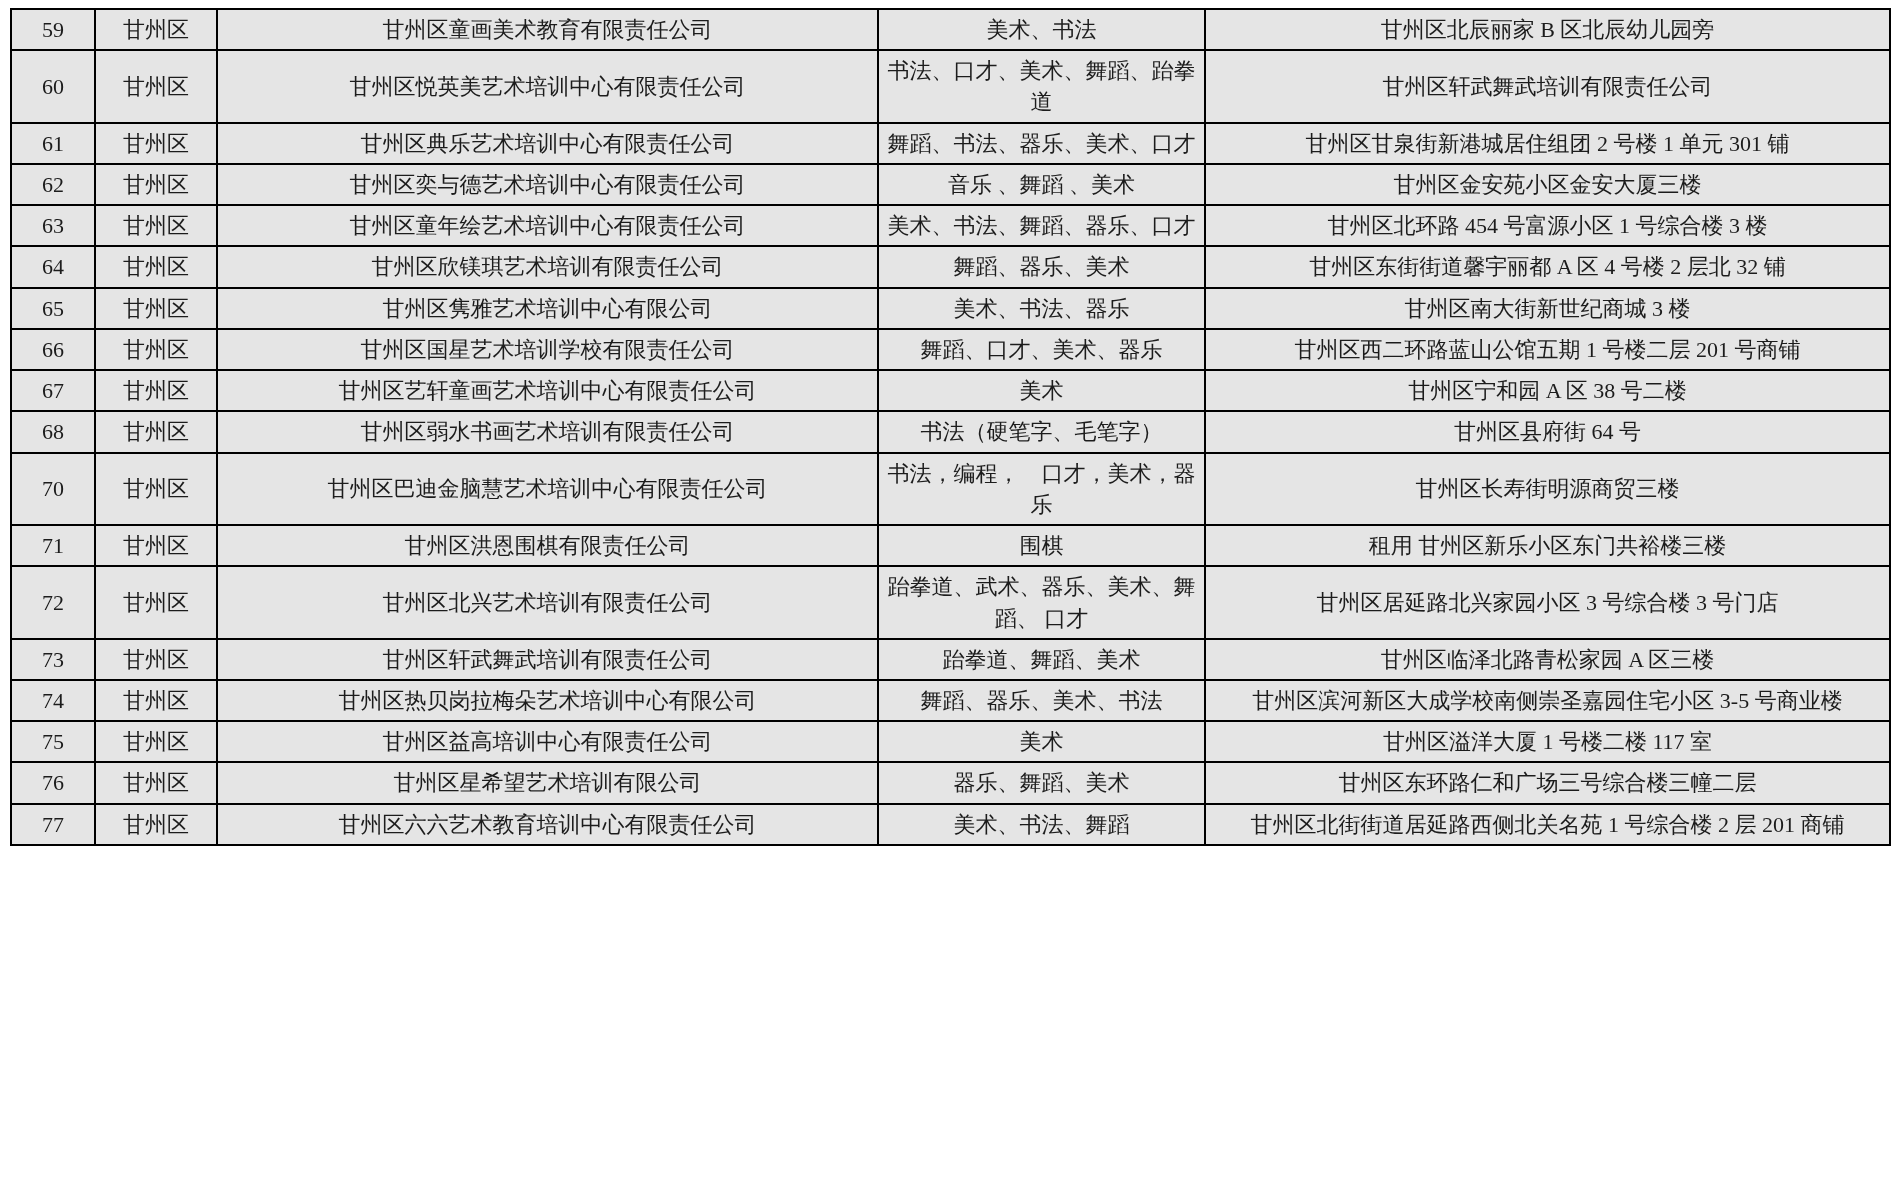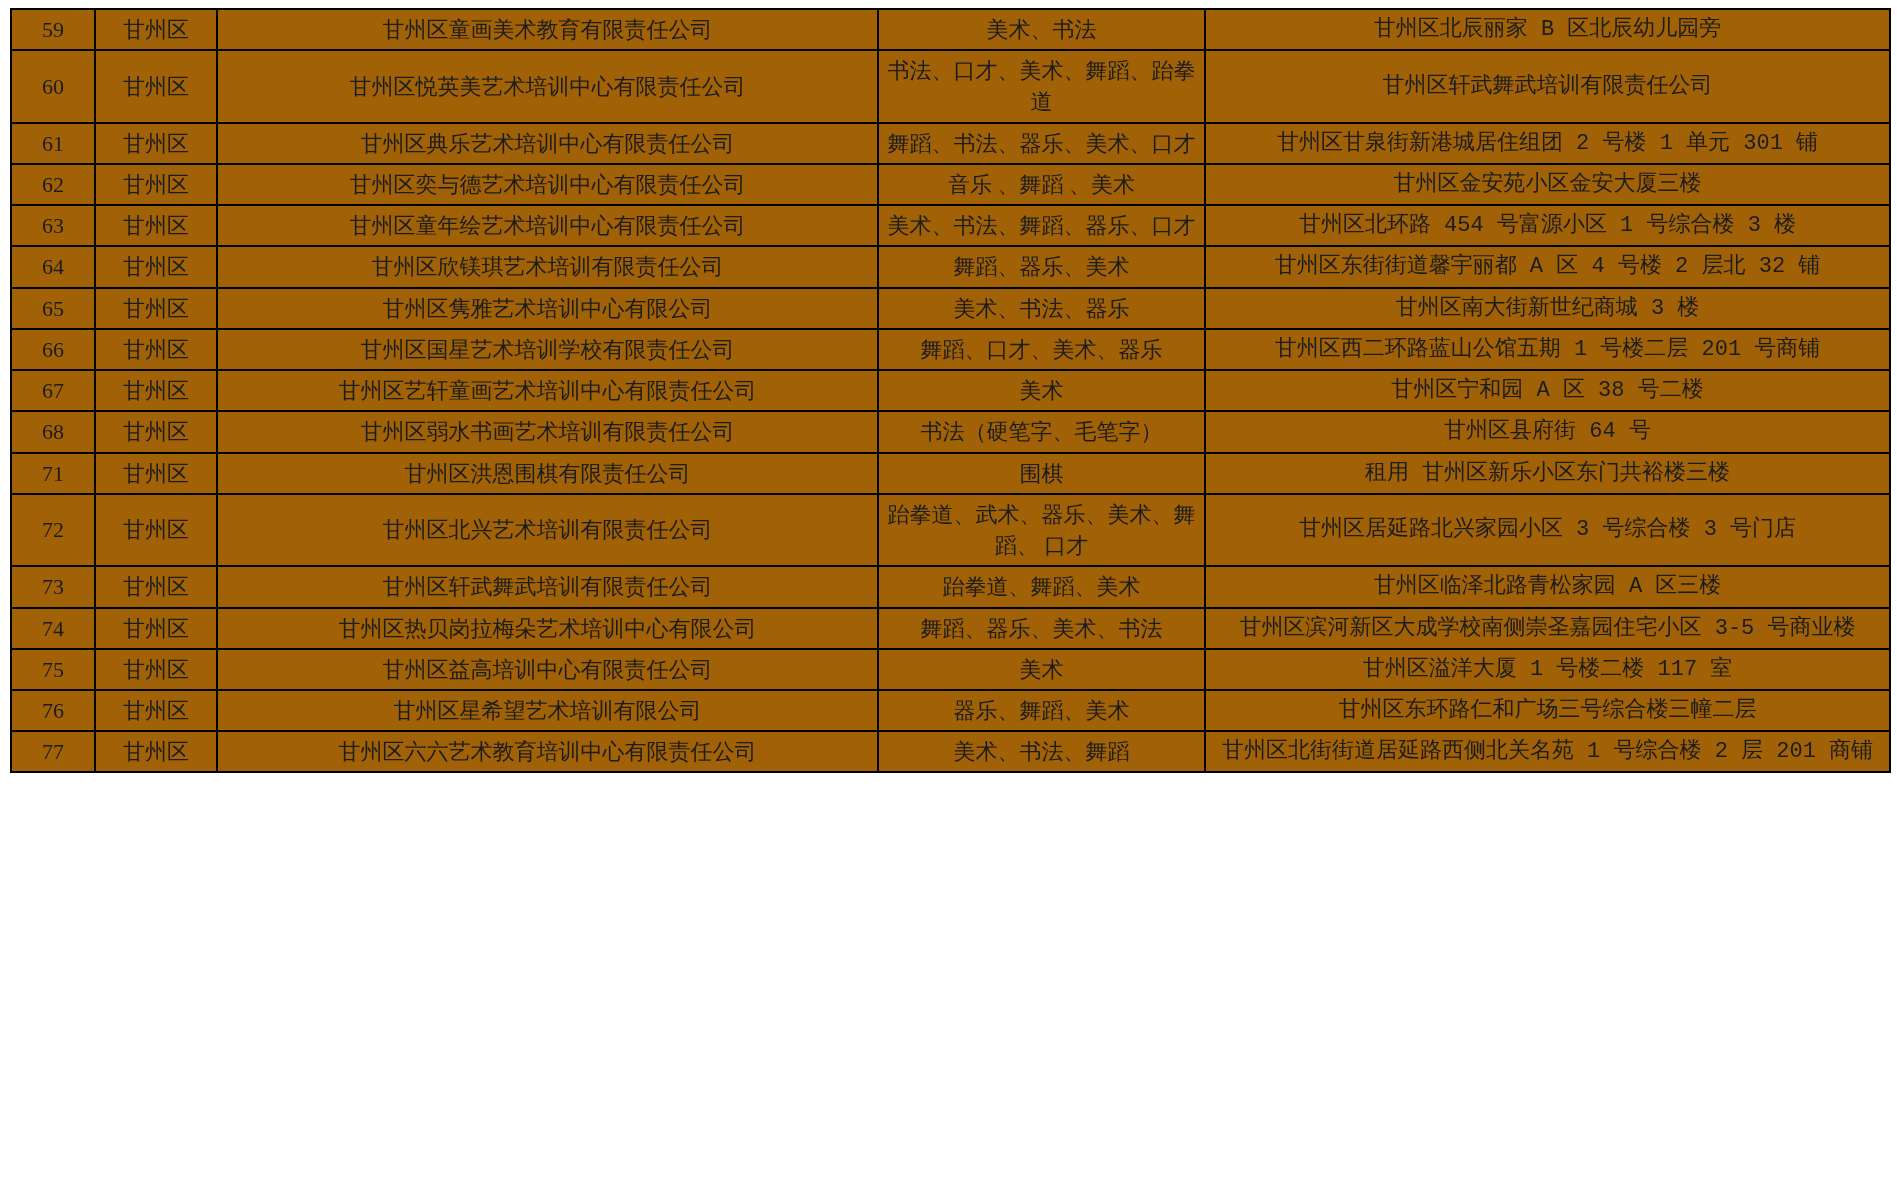--- a/index.html
+++ b/index.html
@@ -16,35 +16,35 @@
   .sheet {
     position: absolute;
     top: 8px;
     left: 10px;
   }
   table.reg-table {
     border-collapse: collapse;
     table-layout: fixed;
     width: 1879px;
     color: #1c1c1c;
-    background: #a16207;
+    background: #e5e5e5;
   }
   table.reg-table td {
     border: 2px solid #000000;
     text-align: center;
     vertical-align: middle;
     font-size: 22px;
     line-height: 1.42;
     padding: 4px 4px;
     word-break: break-word;
     overflow-wrap: break-word;
   }
   td.c-no       { font-size: 23px; }
   td.c-subjects { padding: 4px 16px; }
-  td.c-address  { padding: 4px 34px; font-family: Liberation Mono, monospace; }
+  td.c-address  { padding: 4px 34px; }
 </style>
 </head>
 <body>
 
 <div class="sheet">
   <table class="reg-table">
     <colgroup>
       <col style="width:84px">
       <col style="width:122px">
       <col style="width:661px">
@@ -116,20 +116,27 @@
           <td class="c-address">甘州区宁和园 A 区 38 号二楼</td>
         </tr>
         <tr>
           <td class="c-no">68</td>
           <td class="c-district">甘州区</td>
           <td class="c-name">甘州区弱水书画艺术培训有限责任公司</td>
           <td class="c-subjects">书法（硬笔字、毛笔字）</td>
           <td class="c-address">甘州区县府街 64 号</td>
         </tr>
         <tr>
+          <td class="c-no">70</td>
+          <td class="c-district">甘州区</td>
+          <td class="c-name">甘州区巴迪金脑慧艺术培训中心有限责任公司</td>
+          <td class="c-subjects">书法，编程，　口才，美术，器乐</td>
+          <td class="c-address">甘州区长寿街明源商贸三楼</td>
+        </tr>
+        <tr>
           <td class="c-no">71</td>
           <td class="c-district">甘州区</td>
           <td class="c-name">甘州区洪恩围棋有限责任公司</td>
           <td class="c-subjects">围棋</td>
           <td class="c-address">租用 甘州区新乐小区东门共裕楼三楼</td>
         </tr>
         <tr>
           <td class="c-no">72</td>
           <td class="c-district">甘州区</td>
           <td class="c-name">甘州区北兴艺术培训有限责任公司</td>

